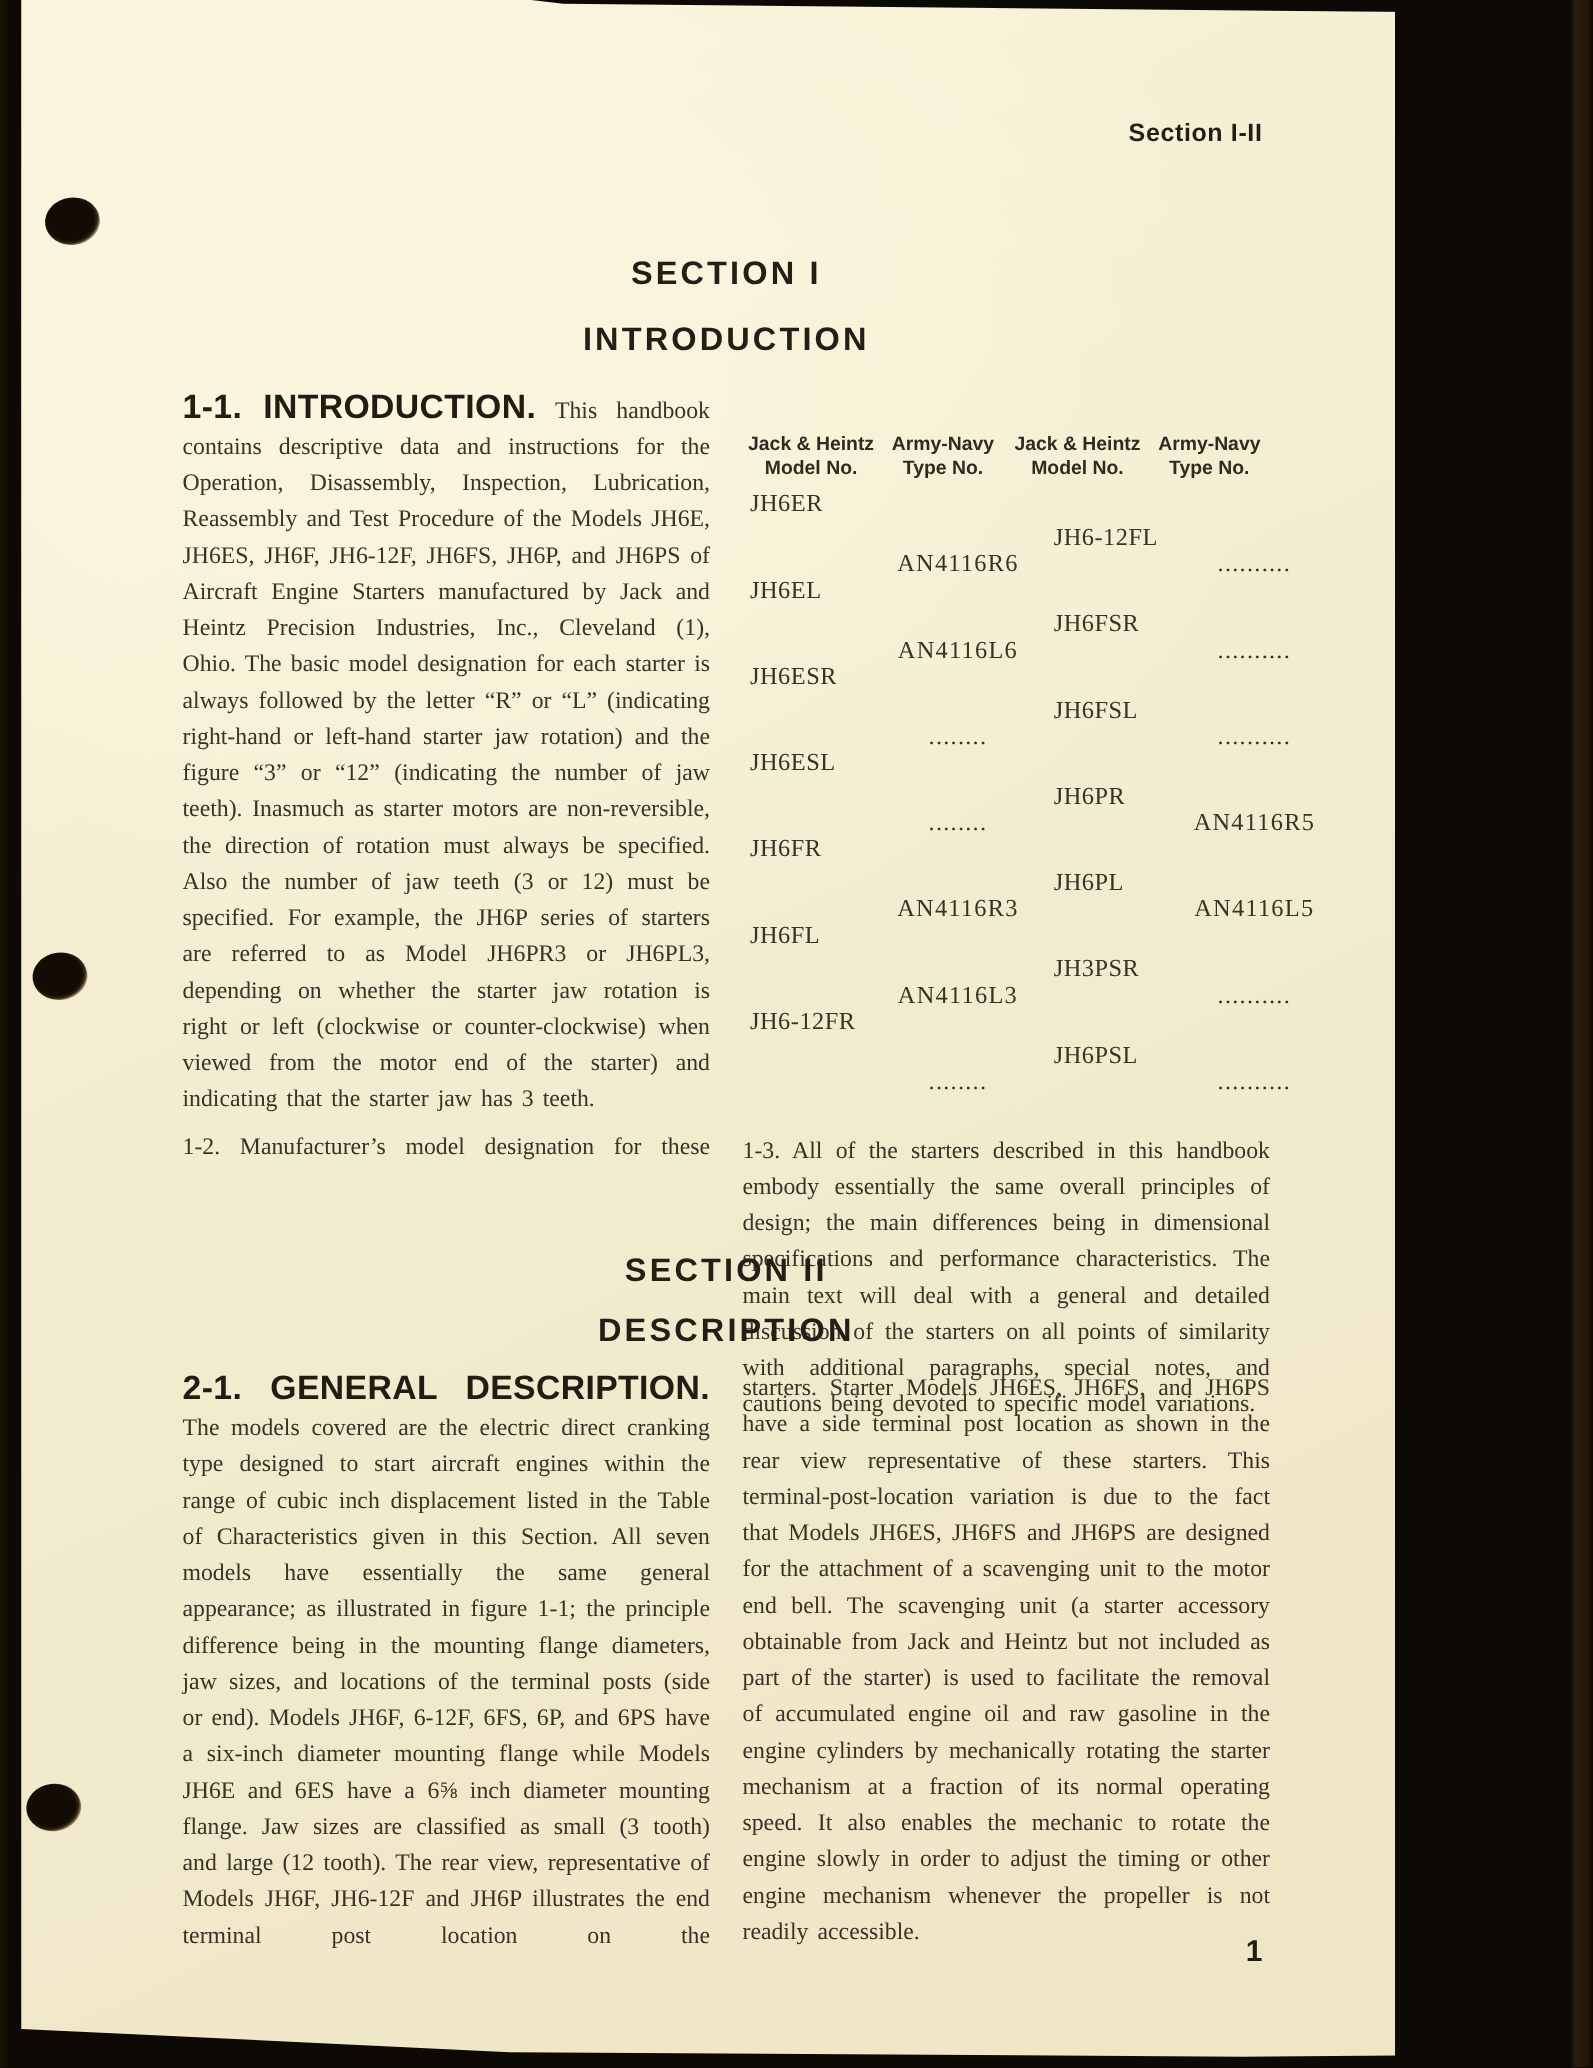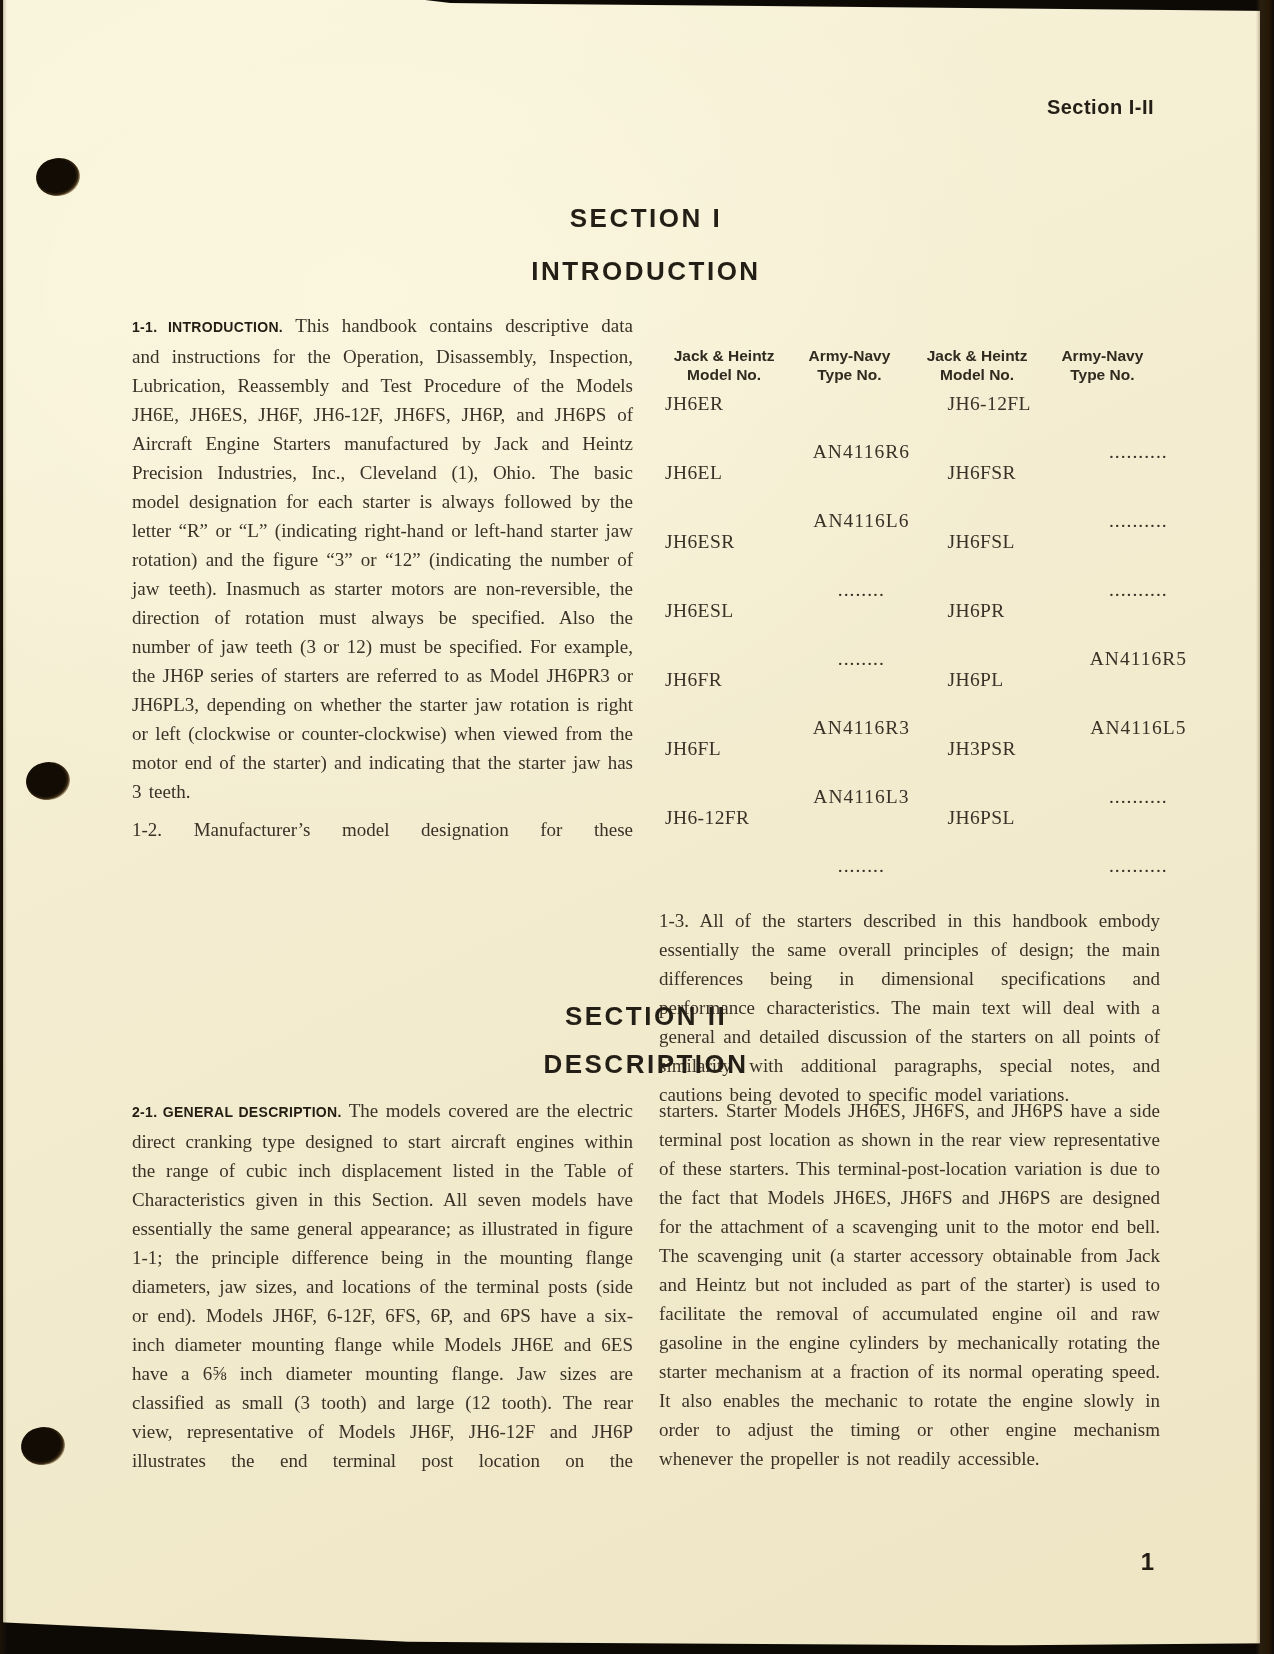--- a/index.html
+++ b/index.html
@@ -2,21 +2,21 @@
 <html><head>
 <meta charset="utf-8">
 <style>
   html,body{margin:0;padding:0;}
   body{
     width:1274px;height:1654px;position:relative;overflow:hidden;
     background:#0d0a06;
     font-family:"Liberation Serif", serif;
   }
   .page{
-    position:absolute;left:3px;top:0;width:1257px;height:1646px;
+    position:absolute;left:17px;top:0;width:1099px;height:1646px;
     background:
       radial-gradient(ellipse 1200px 900px at 28% 18%, rgba(255,252,230,.55), rgba(255,252,230,0) 60%),
       linear-gradient(155deg,#f8f3da 0%,#f3ecd0 45%,#eee5c4 100%);
   }
   
   .top-shade{
     position:absolute;top:0;left:425px;width:849px;height:11px;background:#0d0a06;
     clip-path:polygon(0 0,100% 0,100% 100%,3% 28%);
   }
   .bottom-shade{
@@ -59,35 +59,35 @@
   .cols1{top:311px;}
   .cols2{top:1096px;}
 
   .body-text{
     margin:0;font-size:19px;line-height:29px;color:#3b3127;
     text-align:justify;word-spacing:2.5px;
   }
   .body-text.cont{text-align-last:justify;}
   .lead{
     font-family:"Liberation Sans",sans-serif;font-weight:bold;
-    font-size:14px;letter-spacing:.3px;color:#221c13;word-spacing:1px;
+    font-size:27px;letter-spacing:.3px;color:#221c13;word-spacing:1px;
   }
   .p12{margin-top:9px;}
 
   
   .jh-table{margin-top:36px;margin-bottom:30px;}
   .jh-head,.jh-row{display:grid;grid-template-columns:26% 24% 27% 23%;}
   .jh-head{margin-bottom:9px;}
   .jh-head div{
     font-family:"Liberation Sans",sans-serif;font-weight:bold;
     font-size:15.5px;line-height:18.5px;text-align:center;color:#302a1f;
   }
   .jh-row{font-size:19.5px;line-height:21px;color:#3b3127;letter-spacing:.4px;gap:12px;}
   .jh-row .c1{padding-left:6px;}
-  .jh-row .c3{padding-left:14px;}
+  .jh-row .c3{padding-left:14px;margin-top:27px;}
   .jh-row .c2,.jh-row .c4{text-align:center;letter-spacing:1px;margin-top:48px;}
 
   .page-number{
     position:absolute;top:1548px;right:106px;
     font-family:"Liberation Sans",sans-serif;font-weight:bold;
     font-size:24px;color:#221c13;
   }
 </style>
 </head>
 <body>

